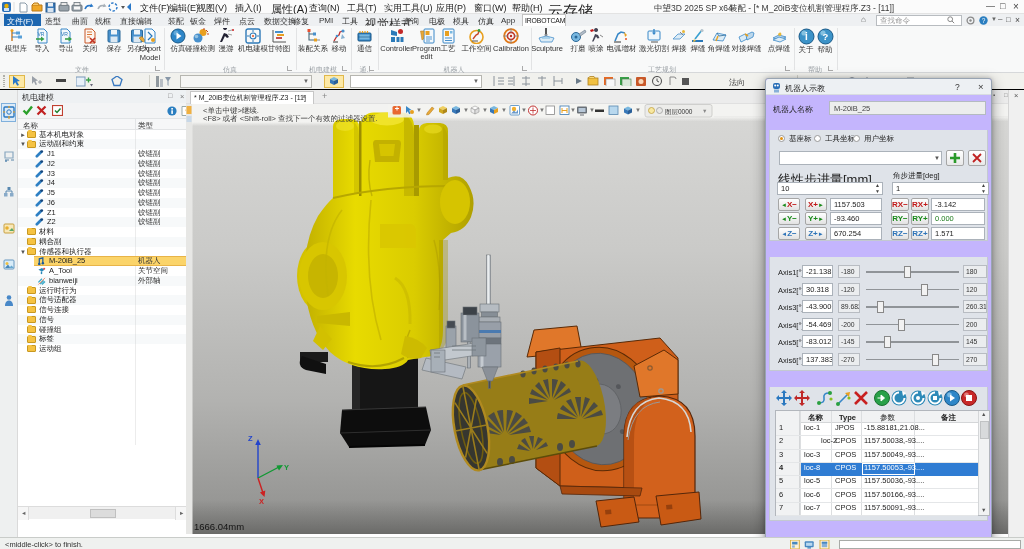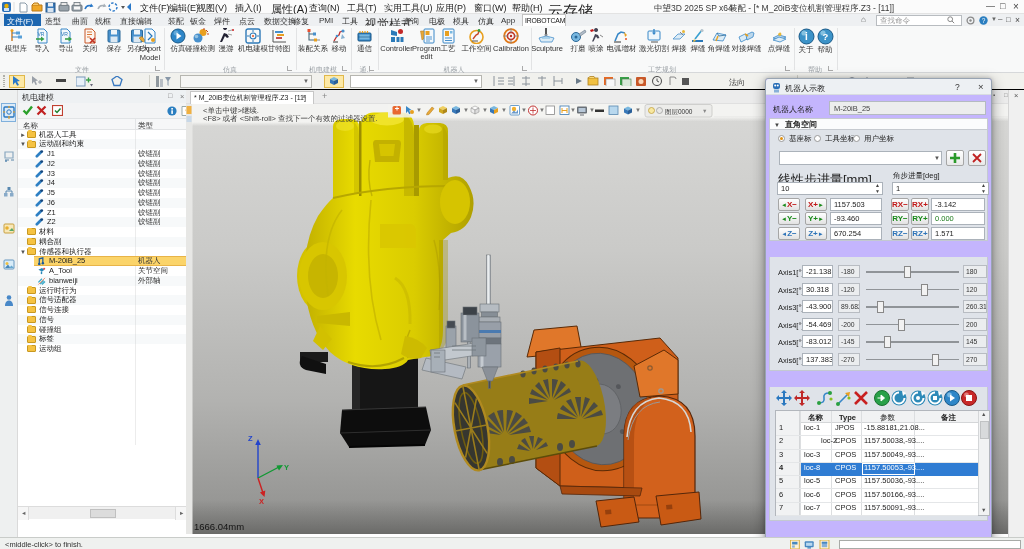--- a/index.html
+++ b/index.html
@@ -471,21 +471,21 @@
  </div>
  <div class="ab" style="left:0;top:28px;width:168px;height:11.5px;background:#f6f7f8;border-top:1px solid #e2e4e6;border-bottom:1px solid #e2e4e6">
   <div class="tx" style="left:5px;top:1.5px;font-size:7.5px;color:#333">名称</div>
   <div class="tx" style="left:120px;top:1.5px;font-size:7.5px;color:#333">类型</div>
   <div class="ab" style="left:117px;top:0;width:1px;height:11.5px;background:#e2e4e6"></div>
  </div>
  <div class="ab" style="left:117px;top:39.5px;width:1px;height:315px;background:#ececec"></div>
  <div class="trow" style="top:39.5px">
       <span class="arr" style="top:1px">►</span>
       <span class="fold" style="left:9px"></span>
-      <span class="tx" style="left:21px">机器人工具</span>
+      <span class="tx" style="left:21px">基本机电对象</span>
     </div>
  <div class="trow" style="top:49.25px;background:rgba(180,195,210,.10)">
       <span class="arr" style="top:1px">▼</span>
       <span class="fold" style="left:9px"></span>
       <span class="tx" style="left:21px">运动副和约束</span>
     </div>
  <div class="trow" style="top:59px">
       <svg class="jico" style="left:17px" viewBox="0 0 9 9" width="9" height="9">
         <path d="M1.5 7L6 2.5" stroke="#2e80c4" stroke-width="3" stroke-linecap="round"></path>
         <circle cx="7" cy="1.8" r="1.6" fill="#16487e"></circle>
@@ -926,24 +926,20 @@
         <rect x="3" y="7.5" width="5" height="3" fill="#88b0d8"></rect>
       </svg>
   <div class="tx" style="left:19px;top:3.5px;font-size:8px;color:#222">机器人示教</div>
   <div class="tx" style="left:189px;top:3px;font-size:8.5px;color:#333">?</div>
   <div class="tx" style="left:212px;top:2px;font-size:9.5px;color:#333">×</div>
  </div>
 
  <div class="tx" style="left:7px;top:25px;font-size:8px;color:#222">机器人名称</div>
  <div class="ab" style="left:63px;top:22px;width:157px;height:14px;background:#eceded;border:1px solid #b4bac0;font-size:7.5px;color:#444;line-height:13px;padding-left:4px">M-20iB_25</div>
 
- <div class="hdr" style="top:39px">
-      <span class="tri">▼</span>
-      <span class="ht">直角空间</span>
-    </div>
  <div class="cbox" style="top:51px;height:111px">
   <div class="ab" style="left:8px;top:5px;width:7px;height:7px;border:1px solid #999;border-radius:50%;background:#fff"></div>
   <div class="ab" style="left:10px;top:7px;width:3px;height:3px;border-radius:50%;background:#e09010"></div>
   <div class="tx" style="left:19px;top:4px;font-size:7.5px;color:#222">基座标</div>
   <div class="ab" style="left:44px;top:5px;width:7px;height:7px;border:1px solid #999;border-radius:50%;background:#fff"></div>
   <div class="tx" style="left:55px;top:4px;font-size:7.5px;color:#222">工具坐标</div>
   <div class="ab" style="left:83px;top:5px;width:7px;height:7px;border:1px solid #999;border-radius:50%;background:#fff"></div>
   <div class="tx" style="left:94px;top:4px;font-size:7.5px;color:#222">用户坐标</div>
   <div class="ab" style="left:9px;top:21px;width:163px;height:14px;background:#fff;border:1px solid #abb2ba"></div>
   <div class="tx" style="left:164px;top:25px;font-size:6px;color:#555">▼</div>

